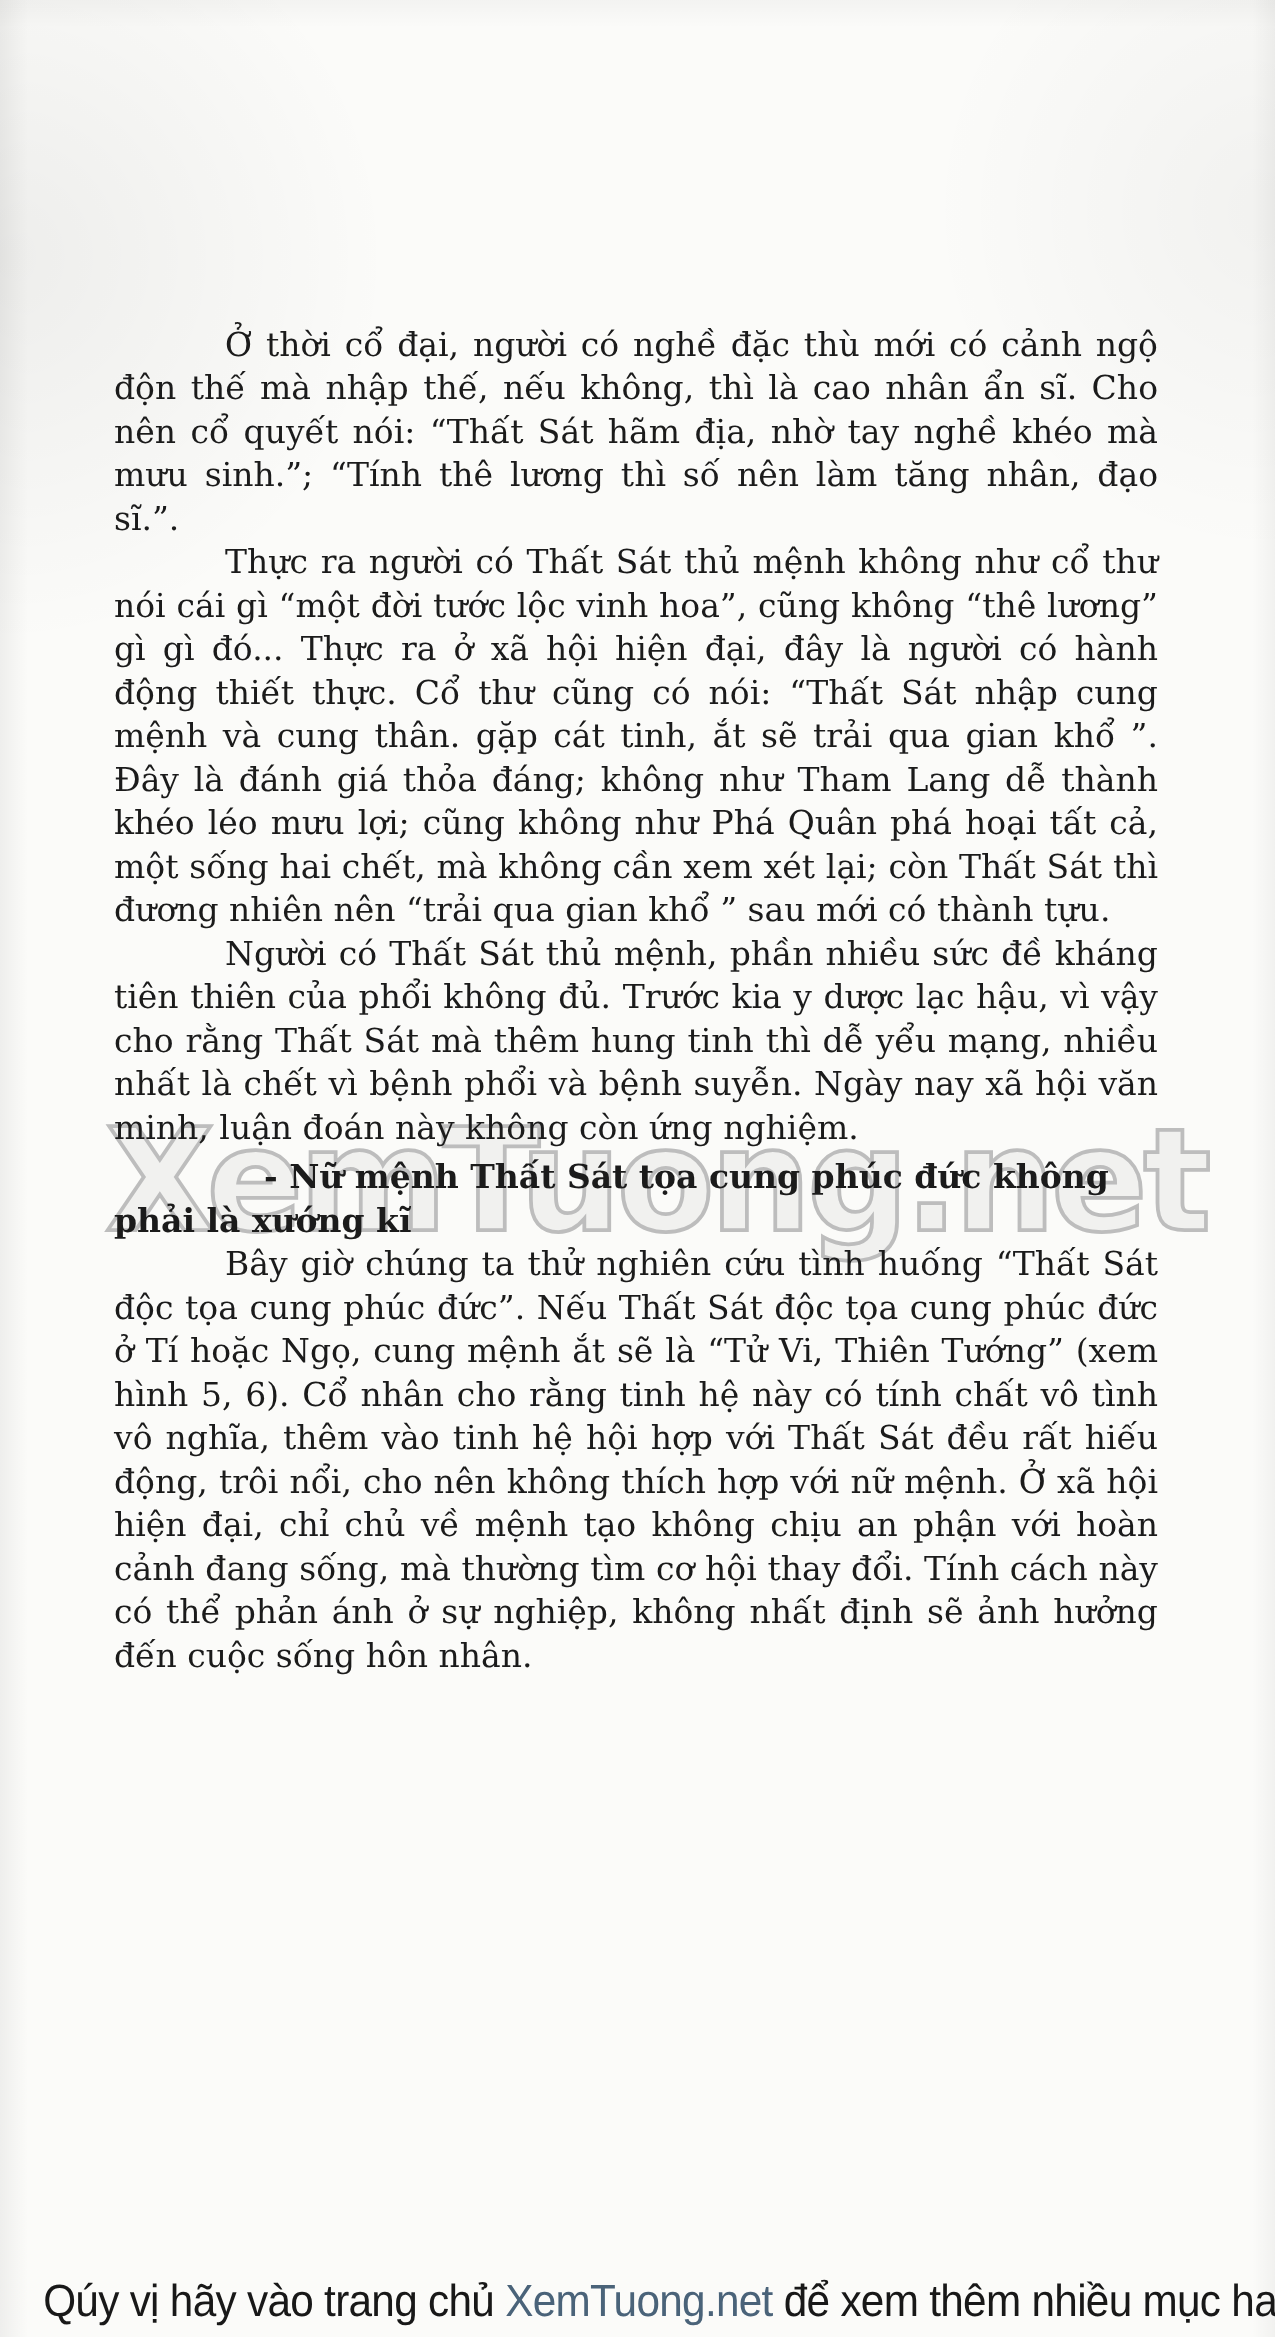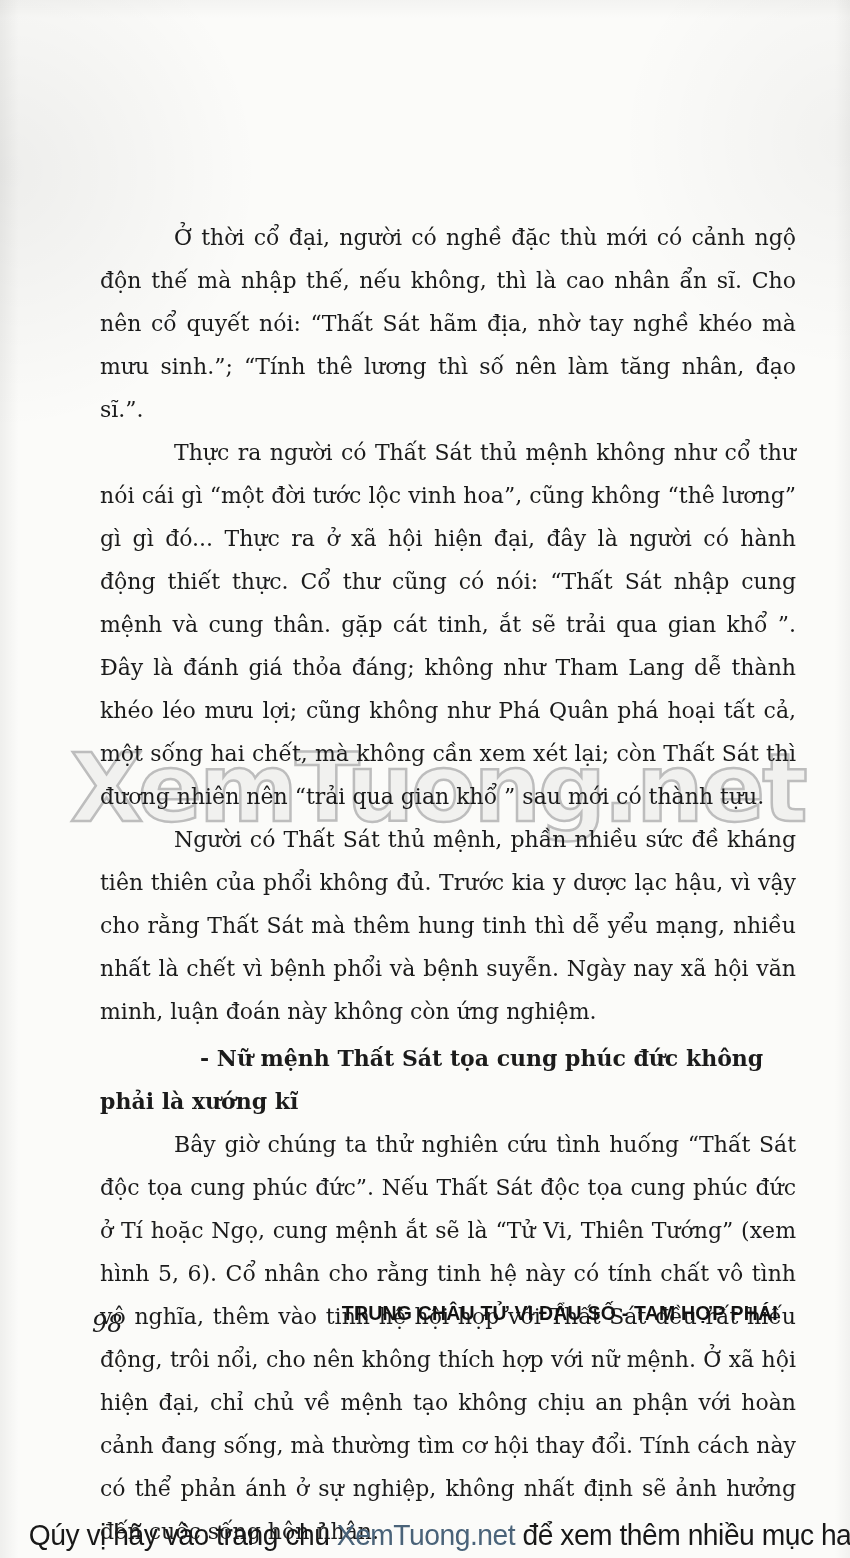--- a/index.html
+++ b/index.html
@@ -28,24 +28,24 @@
     line-height:104px;
     letter-spacing:-3px;
     white-space:nowrap;
     color:rgba(0,0,0,0.04);
     -webkit-text-stroke:2.5px #bdbdbd;
     z-index:1;
     user-select:none;
   }
   .content{
     position:absolute;
-    left:100px;top:216px;
+    left:76px;top:216px;
     width:696px;
     font-size:22px;
-    line-height:43px;
+    line-height:29px;
     text-align:justify;
     z-index:2;
   }
   .content p{margin:0;text-indent:74px;}
   .content .heading{
     margin:4px 0 0 0;
     font-weight:bold;
     text-indent:100px;
     text-align:left;
   }
@@ -97,24 +97,20 @@
   <div class="watermark">XemTuong.net</div>
 
   <div class="content">
     <p>Ở thời cổ đại, người có nghề đặc thù mới có cảnh ngộ độn thế mà nhập thế, nếu không, thì là cao nhân ẩn sĩ. Cho nên cổ quyết nói: “Thất Sát hãm địa, nhờ tay nghề khéo mà mưu sinh.”; “Tính thê lương thì số nên làm tăng nhân, đạo sĩ.”.</p>
     <p>Thực ra người có Thất Sát thủ mệnh không như cổ thư nói cái gì “một đời tước lộc vinh hoa”, cũng không “thê lương” gì gì đó... Thực ra ở xã hội hiện đại, đây là người có hành động thiết thực. Cổ thư cũng có nói: “Thất Sát nhập cung mệnh và cung thân. gặp cát tinh, ắt sẽ trải qua gian khổ ”. Đây là đánh giá thỏa đáng; không như Tham Lang dễ thành khéo léo mưu lợi; cũng không như Phá Quân phá hoại tất cả, một sống hai chết, mà không cần xem xét lại; còn Thất Sát thì đương nhiên nên “trải qua gian khổ ” sau mới có thành tựu.</p>
     <p>Người có Thất Sát thủ mệnh, phần nhiều sức đề kháng tiên thiên của phổi không đủ. Trước kia y dược lạc hậu, vì vậy cho rằng Thất Sát mà thêm hung tinh thì dễ yểu mạng, nhiều nhất là chết vì bệnh phổi và bệnh suyễn. Ngày nay xã hội văn minh, luận đoán này không còn ứng nghiệm.</p>
     <p class="heading">- Nữ mệnh Thất Sát tọa cung phúc đức không phải là xướng kĩ</p>
     <p>Bây giờ chúng ta thử nghiên cứu tình huống “Thất Sát độc tọa cung phúc đức”. Nếu Thất Sát độc tọa cung phúc đức ở Tí hoặc Ngọ, cung mệnh ắt sẽ là “Tử Vi, Thiên Tướng” (xem hình 5, 6). Cổ nhân cho rằng tinh hệ này có tính chất vô tình vô nghĩa, thêm vào tinh hệ hội hợp với Thất Sát đều rất hiếu động, trôi nổi, cho nên không thích hợp với nữ mệnh. Ở xã hội hiện đại, chỉ chủ về mệnh tạo không chịu an phận với hoàn cảnh đang sống, mà thường tìm cơ hội thay đổi. Tính cách này có thể phản ánh ở sự nghiệp, không nhất định sẽ ảnh hưởng đến cuộc sống hôn nhân.</p>
   </div>
 
-  <div class="footer-row">
-    <span class="page-number">98</span>
-    <span class="book-title">TRUNG CHÂU TỬ VI ĐẨU SỐ - TAM HỢP PHÁI</span>
-  </div>
 
   <div class="bottom-banner">
     <span class="inner">
       <span>Qúy vị hãy vào trang chủ </span><span class="site">XemTuong.net</span><span> để xem thêm nhiều mục hay khác</span>
     </span>
   </div>
 
 </div>
 
 </body></html>

